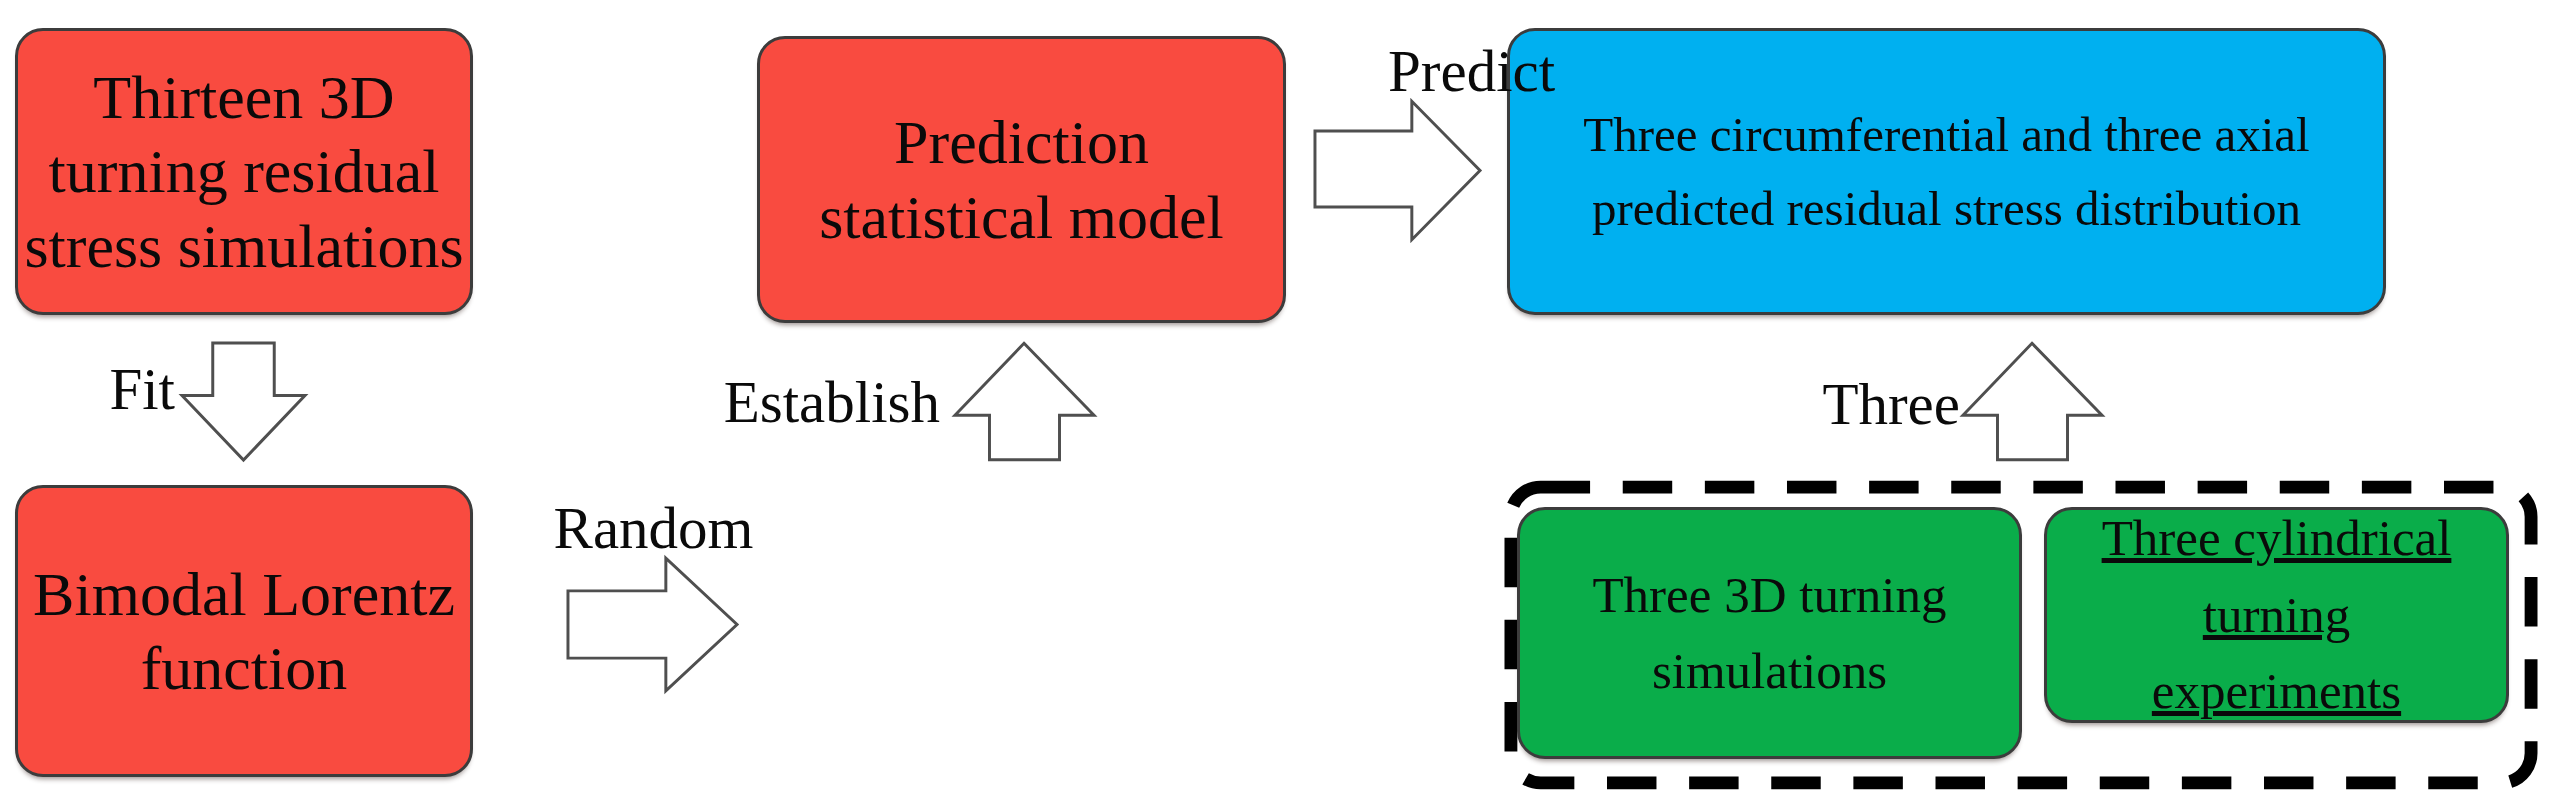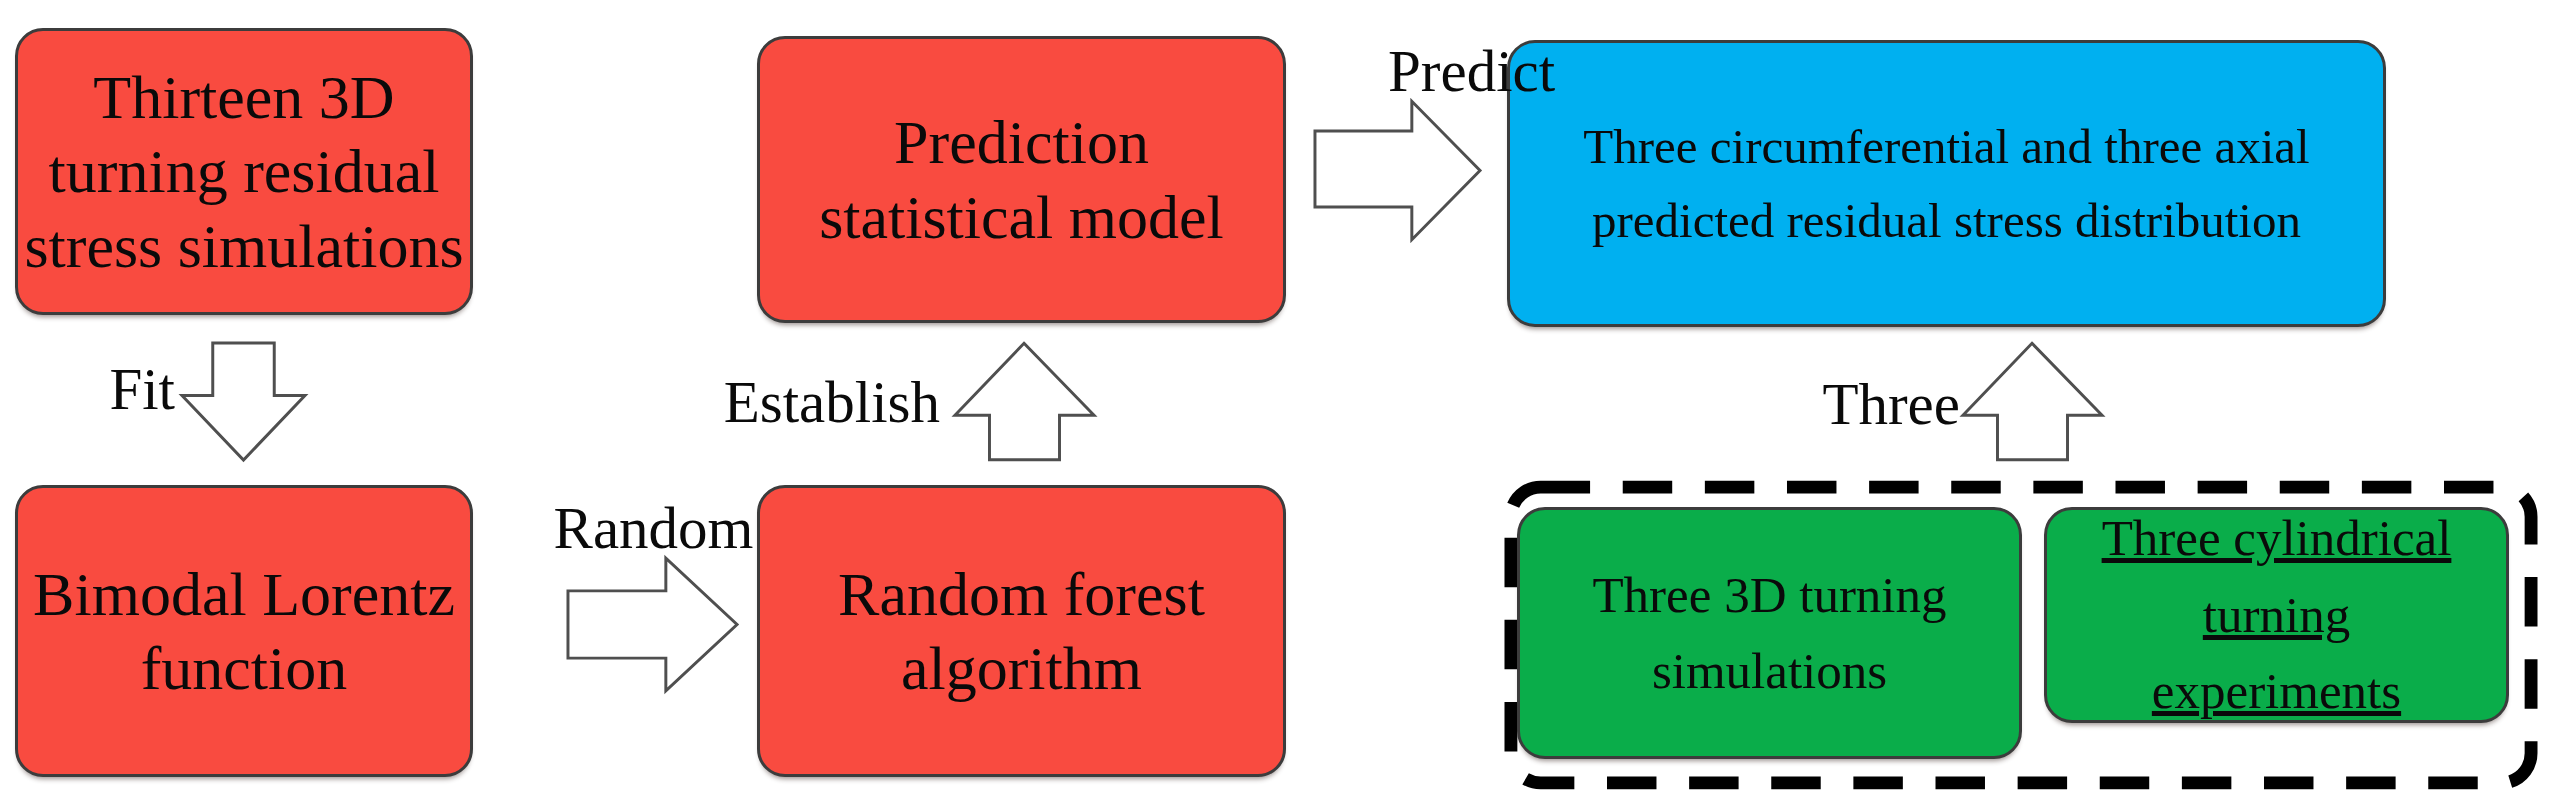--- a/index.html
+++ b/index.html
@@ -36,21 +36,21 @@
   .box.green { background: #0aad4a; }
 
   .box.red .box-label   { font-size: 62px; line-height: 1.2; }
   .box.blue .box-label  { font-size: 49px; line-height: 1.5; }
   .box.green .box-label { font-size: 51px; line-height: 1.5; }
 
   #box-simulations  { left: 15px;   top: 28px;  width: 458px; height: 287px; }
   #box-lorentz      { left: 15px;   top: 485px; width: 458px; height: 292px; }
   #box-prediction   { left: 757px;  top: 28px;  width: 529px; height: 287px; margin-top: 8px; }
   #box-forest       { left: 757px;  top: 485px; width: 529px; height: 292px; }
-  #box-distribution { left: 1507px; top: 28px;  width: 879px; height: 287px; margin-top: 12px; }
+  #box-distribution { left: 1507px; top: 28px;  width: 879px; height: 287px; }
   #box-sim3d        { left: 1517px; top: 507px; width: 505px; height: 252px; }
   #box-experiments  { left: 2044px; top: 507px; width: 465px; height: 216px; text-decoration: underline; }
 
   .arrow-label {
     position: absolute;
     font-size: 59px;
     line-height: 1.0;
     white-space: pre;
   }
   #label-fit       { left: 20px;   top: 360px; width: 155px; text-align: right; }
@@ -99,24 +99,20 @@
   <div class="box blue" id="box-distribution">
     <div class="box-label">Three circumferential and three axial
 predicted residual stress distribution</div>
   </div>
 
   <div class="box red" id="box-lorentz">
     <div class="box-label">Bimodal Lorentz
 function</div>
   </div>
 
-  <div class="box red" id="box-forest">
-    <div class="box-label">Random forest
-algorithm</div>
-  </div>
 
   <svg id="dashed-group" width="1034" height="310" viewBox="0 0 1045 313">
     <rect x="7" y="7" width="1031" height="299" rx="30" ry="30"></rect>
   </svg>
 
   <div class="box green" id="box-sim3d">
     <div class="box-label">Three 3D turning
 simulations</div>
   </div>
 

